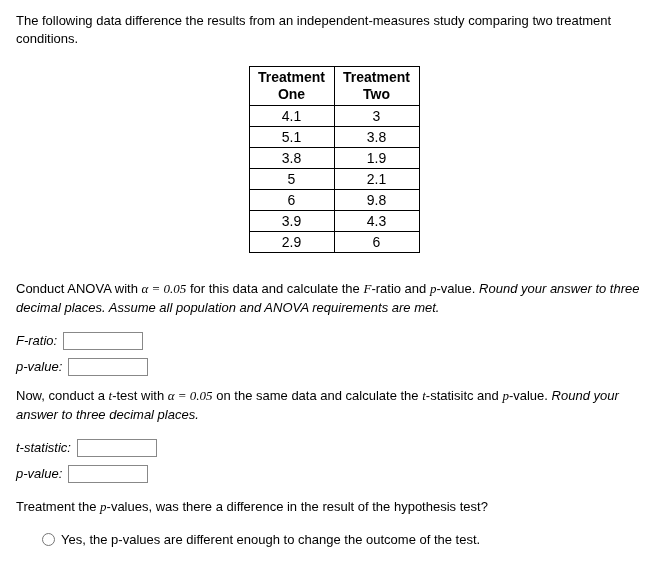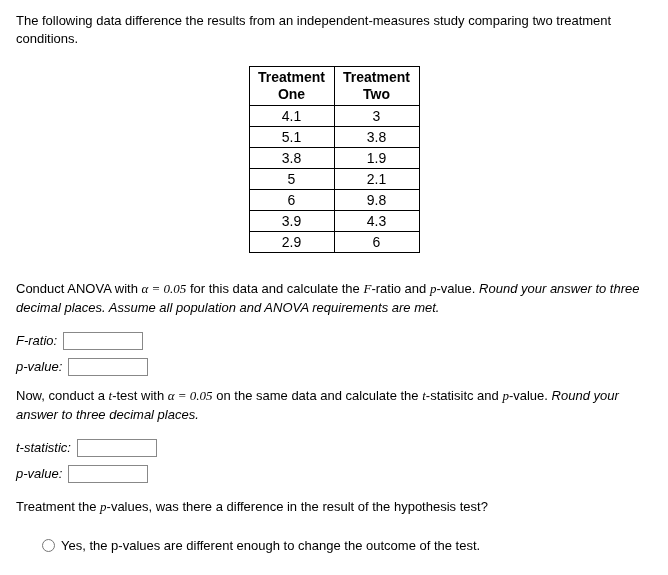--- a/index.html
+++ b/index.html
@@ -73,21 +73,21 @@
       line-height: 1.5;
     }
     .radio-group {
       margin-top: 6px;
       padding-left: 26px;
     }
     .radio-option {
       display: flex;
       align-items: center;
       gap: 6px;
-      margin: 22px 0;
+      margin: 16px 0;
     }
     .radio-option input[type="radio"] {
       margin: 0;
     }
     .math-var {
       font-style: italic;
       font-family: "Times New Roman", serif;
       margin-top: 44px;
     }
   </style>

